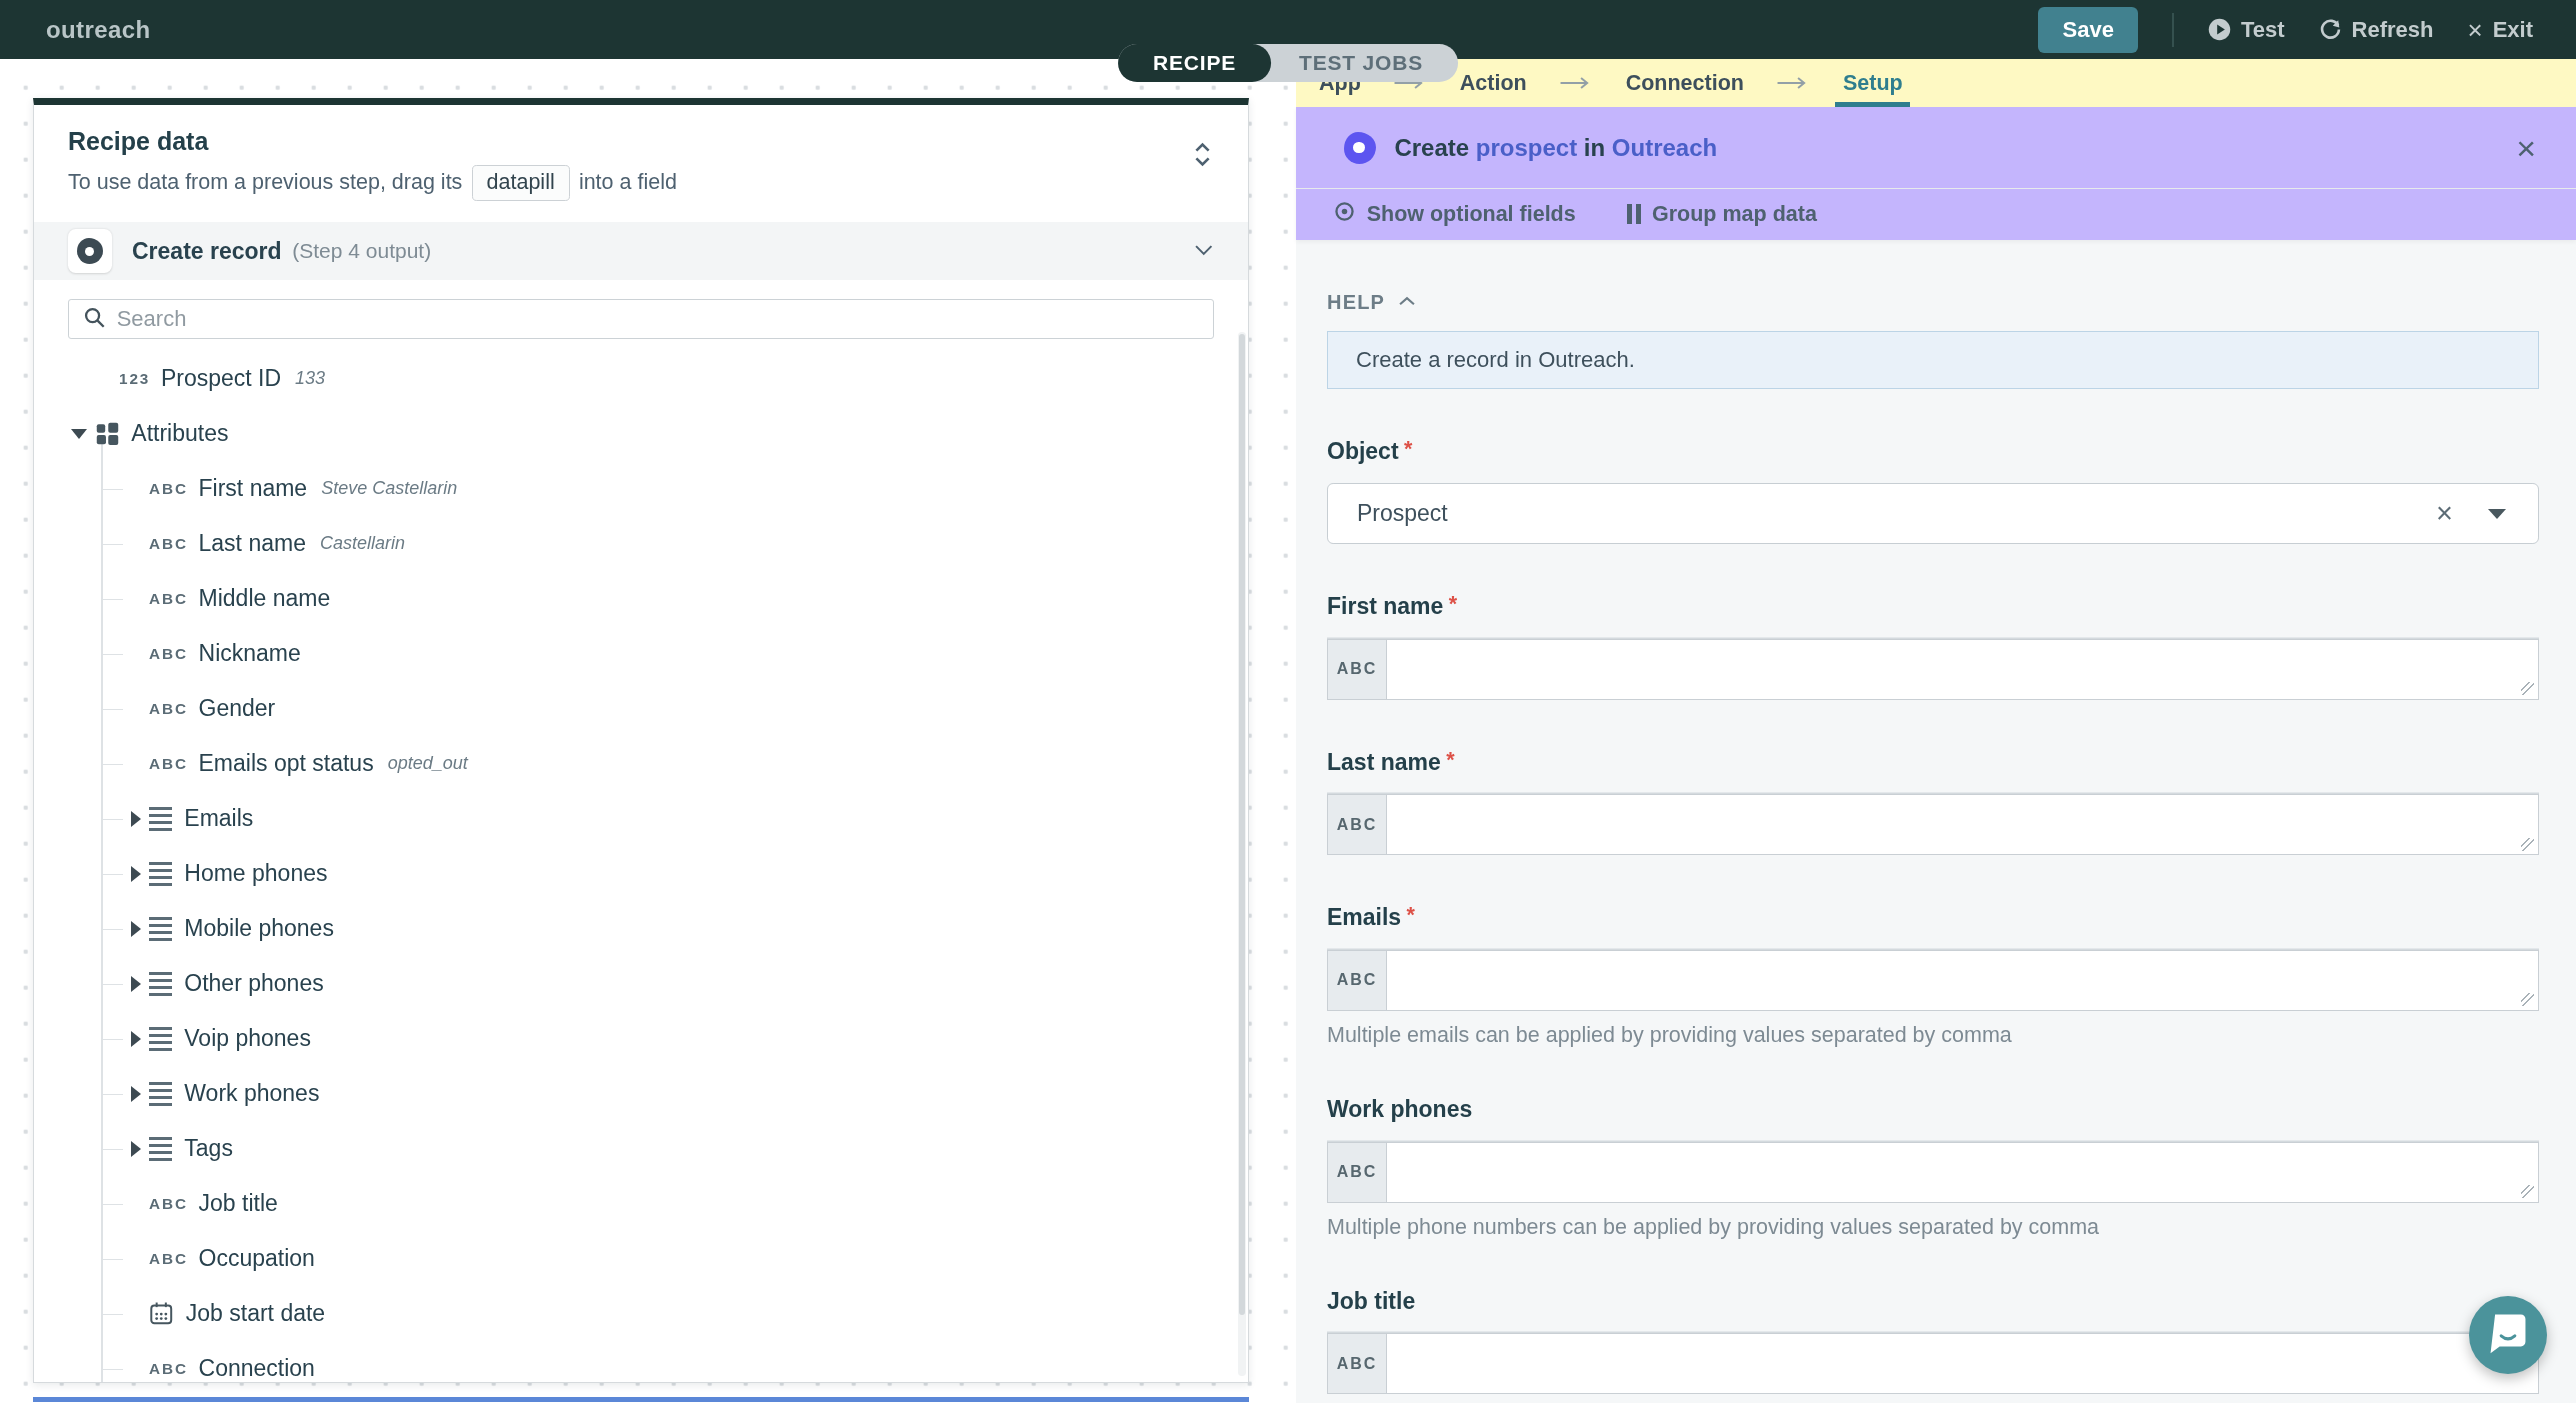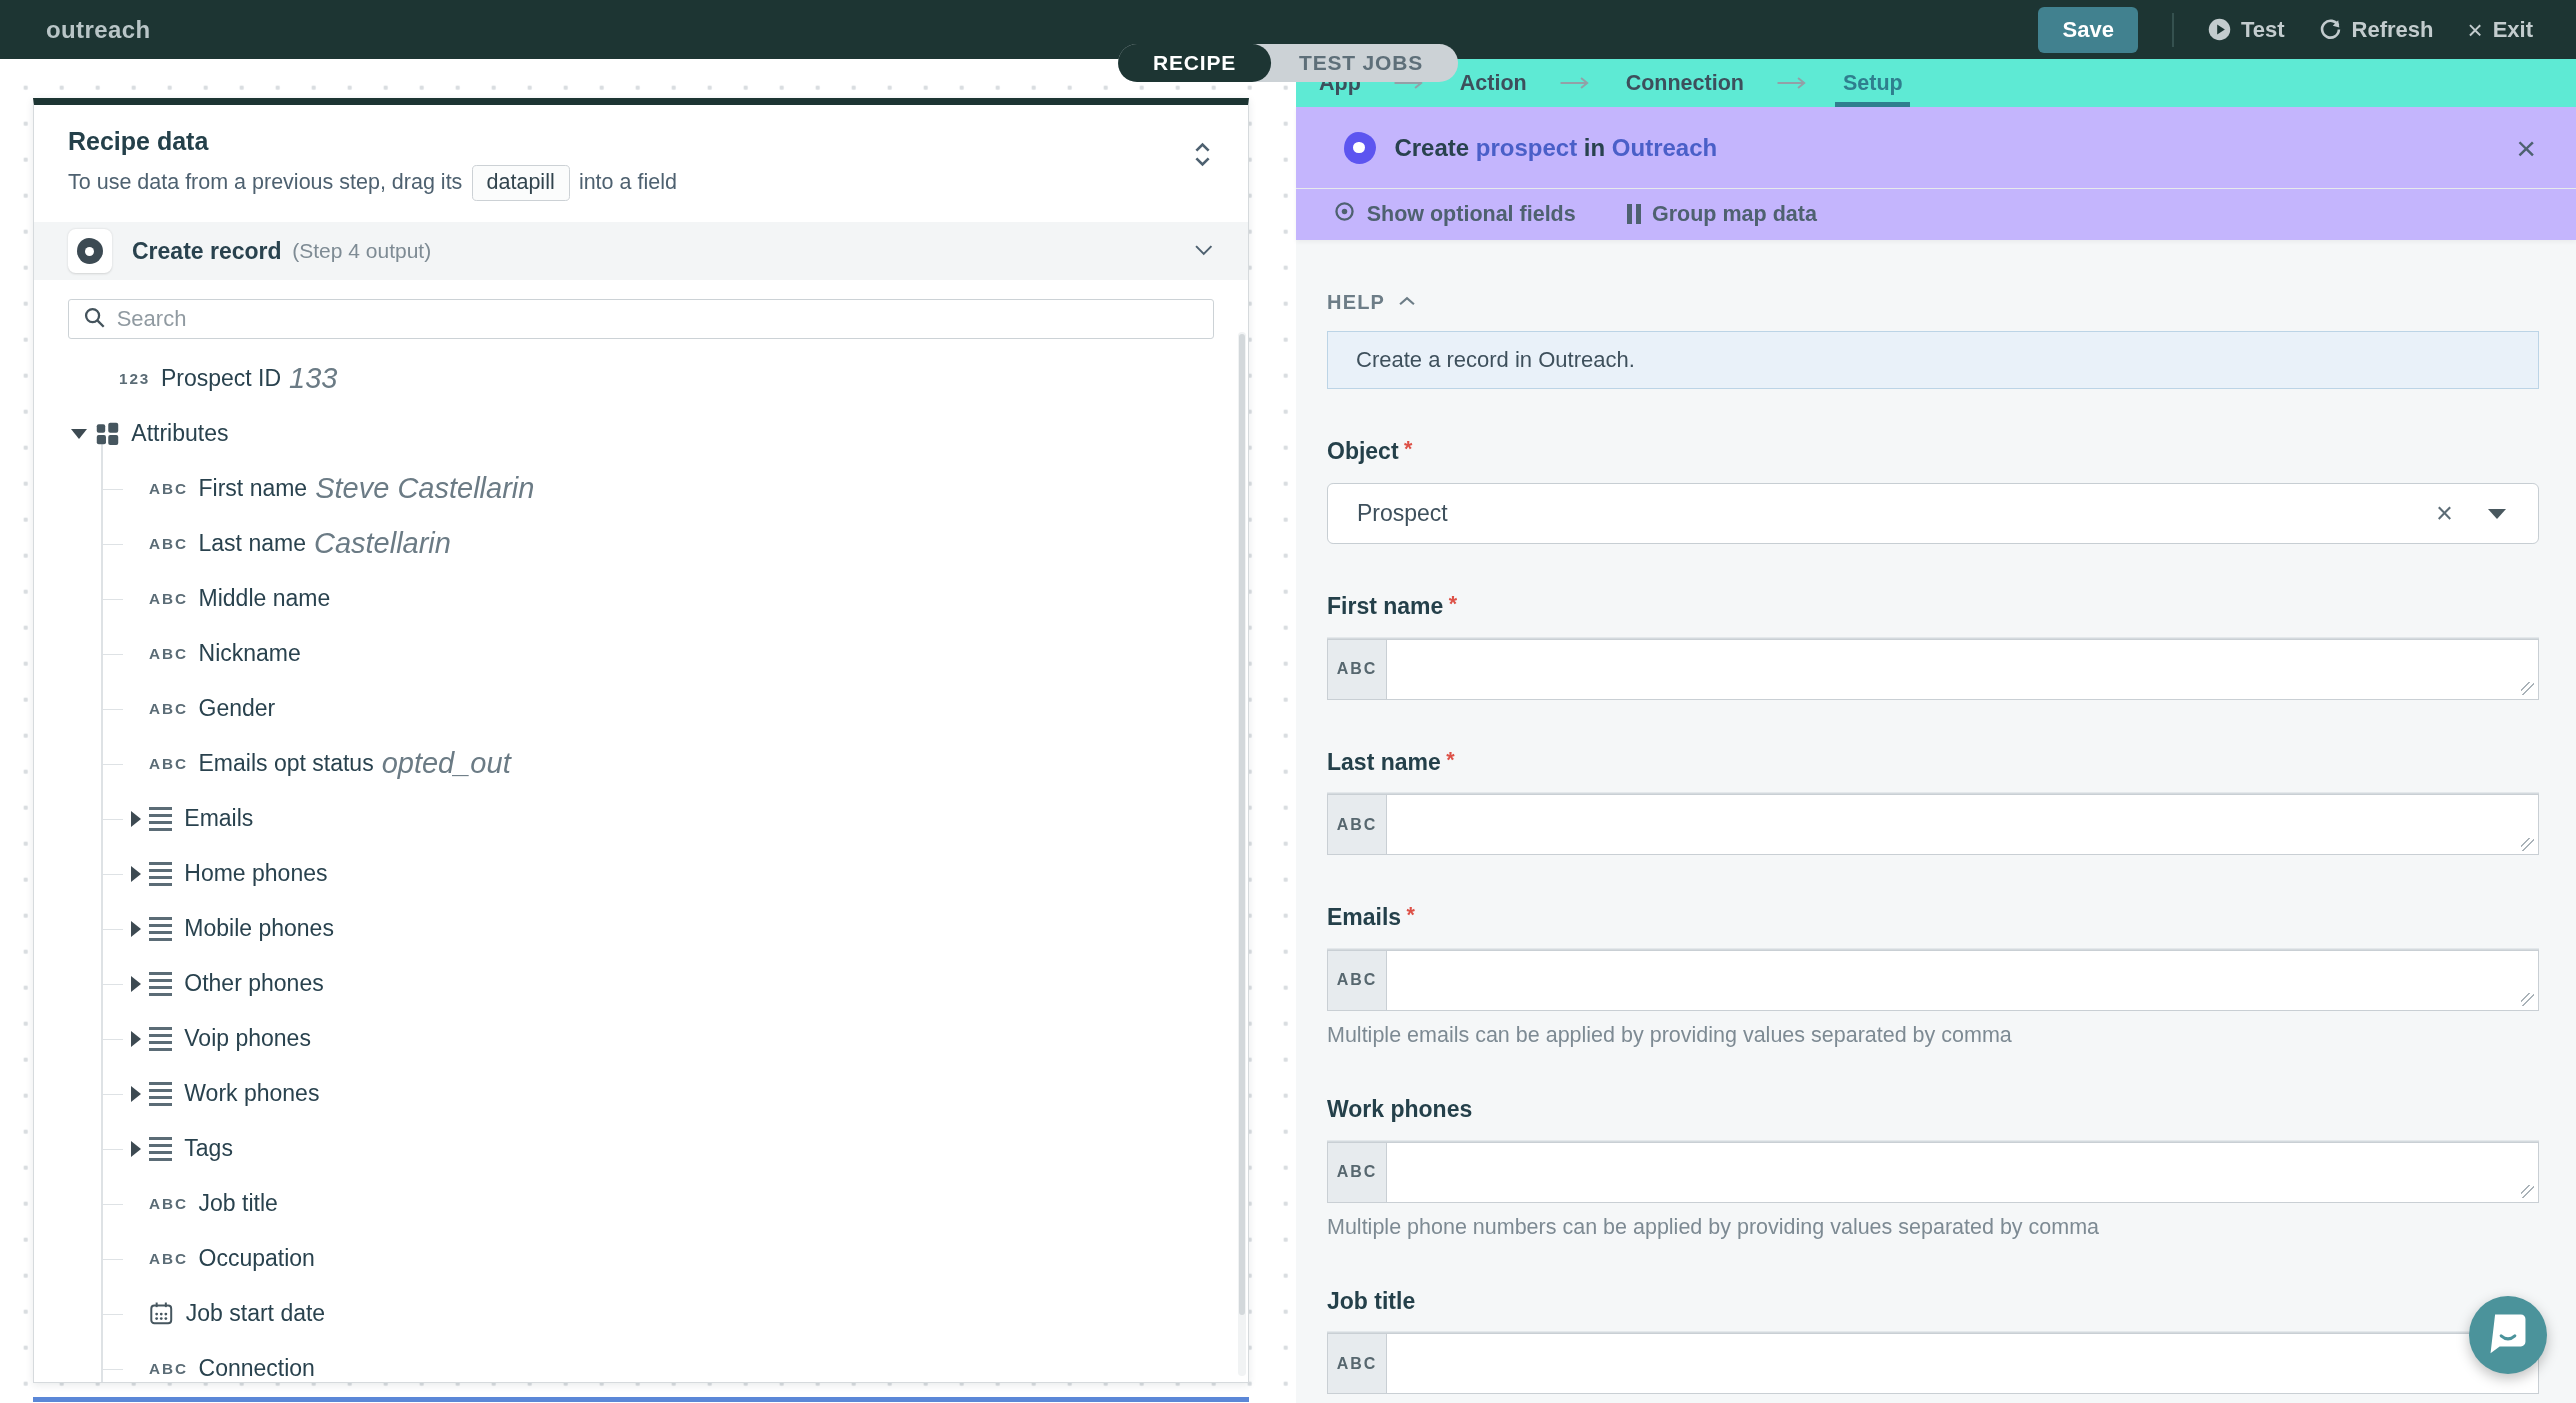--- a/index.html
+++ b/index.html
@@ -80,26 +80,26 @@
   .tree-row.lvl0.group { padding-left:62px; }
   .tree-row.lvl1 { padding-left:115px; }
   .tree-row.lvl1::before { content:""; position:absolute; left:67px; top:50%; width:21.5px; height:1.5px; background:#dee2e5; }
   .caret { width:0; height:0; position:absolute; cursor:pointer; }
   .caret.down { border-left:8.4px solid transparent; border-right:8.4px solid transparent; border-top:10.7px solid #3d4a52; left:37px; }
   .caret.right { border-top:8.4px solid transparent; border-bottom:8.4px solid transparent; border-left:10.7px solid #3d4a52; left:97px; }
   .txt-ic { font-size:15.3px; font-weight:700; letter-spacing:1.9px; color:#5b6c76; margin-right:10.7px; white-space:nowrap; }
   .shape-ic { margin-right:12.3px; display:flex; align-items:center; }
   .list-ic { width:23px; height:24px; background:repeating-linear-gradient(#5b6c76 0 3.1px, transparent 3.1px 7px); }
   .pill-label { font-size:23px; font-weight:500; color:#29424e; }
-  .pill-sample { font-size:29px; font-style:italic; color:#6b7b85; margin-left:8px; }
+  .pill-sample { font-size:18px; font-style:italic; color:#6b7b85; margin-left:14px; }
   .card-scroll { position:absolute; right:2.3px; top:227px; width:7.7px; bottom:6.1px; background:#f1f3f4; border-radius:3.8px; }
   .card-scroll .thumb { position:absolute; left:0.8px; right:0.8px; top:1.5px; height:981px; background:#d3d8db; border-radius:3.8px; }
   
   .crumb-strip {
-    position:absolute; left:1296px; top:59px; right:0; height:48px; background:#5eead4;
+    position:absolute; left:1296px; top:59px; right:0; height:48px; background:#fef9c3;
     display:flex; align-items:center; padding-left:23px; gap:32px; z-index:10;
   }
   .crumb { font-size:21.5px; font-weight:700; color:#3d4f5c; height:48px; display:flex; align-items:center; position:relative; cursor:pointer; }
   .crumb.active { color:#2f7e8e; }
   .crumb.active::after { content:""; position:absolute; left:-7.7px; right:-7.7px; bottom:0; height:5.4px; background:#2f7e8e; }
   .crumb-arrow { display:flex; align-items:center; }
   .action-head { position:absolute; left:1296px; top:107px; right:0; height:133px; background:#c4b5fd; box-shadow:0 2.3px 4.6px rgba(0,0,0,.05); z-index:5; }
   .ah-title-row { height:81px; display:flex; align-items:center; padding:0 37px 0 48px; position:relative; }
   .outreach-blob { width:32px; height:32px; background:#5d55f0; border-radius:44% 56% 52% 48% / 52% 48% 52% 48%; }
   .outreach-blob .dot { width:11.5px; height:11.5px; left:9.2px; top:10px; }

